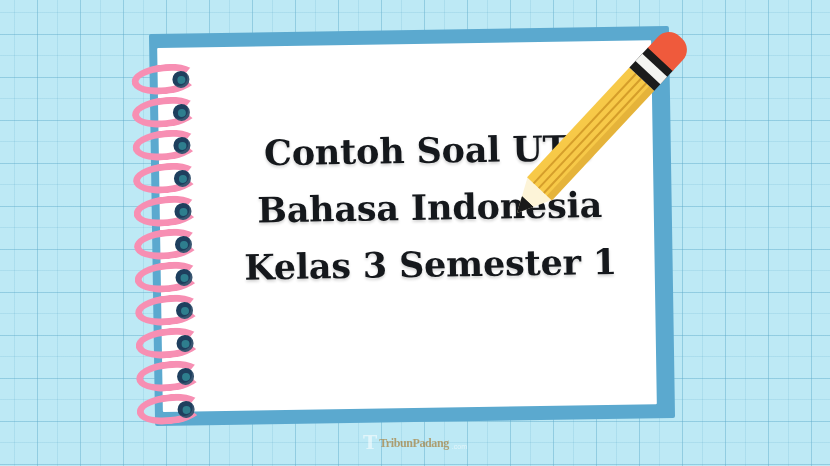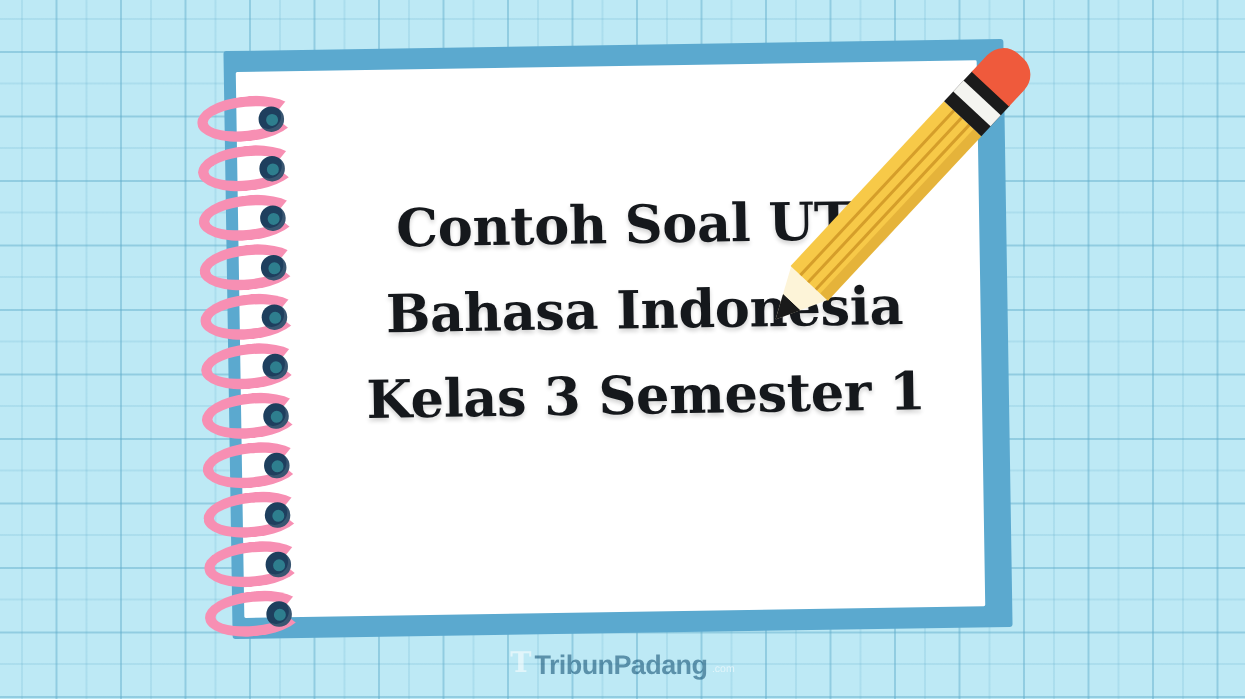--- a/index.html
+++ b/index.html
@@ -224,24 +224,24 @@
   }
   .wm-mark {
     font-family: "DejaVu Serif", "Liberation Serif", serif;
     font-size: 19px;
     font-weight: bold;
     color: #ffffff;
     line-height: 1;
     letter-spacing: -1px;
   }
   .wm-name {
-    font-family: Liberation Sans, sans-serif;
-    font-size: 18px;
+    font-family: Liberation Serif, serif;
+    font-size: 12px;
     font-weight: bold;
-    color: #0c4a6e;
+    color: #a16207;
     line-height: 1;
     letter-spacing: -0.4px;
   }
   .wm-tld {
     font-family: "Liberation Sans", sans-serif;
     font-size: 7px;
     color: #ffffff;
     line-height: 1;
     align-self: flex-end;
     padding-bottom: 2px;

